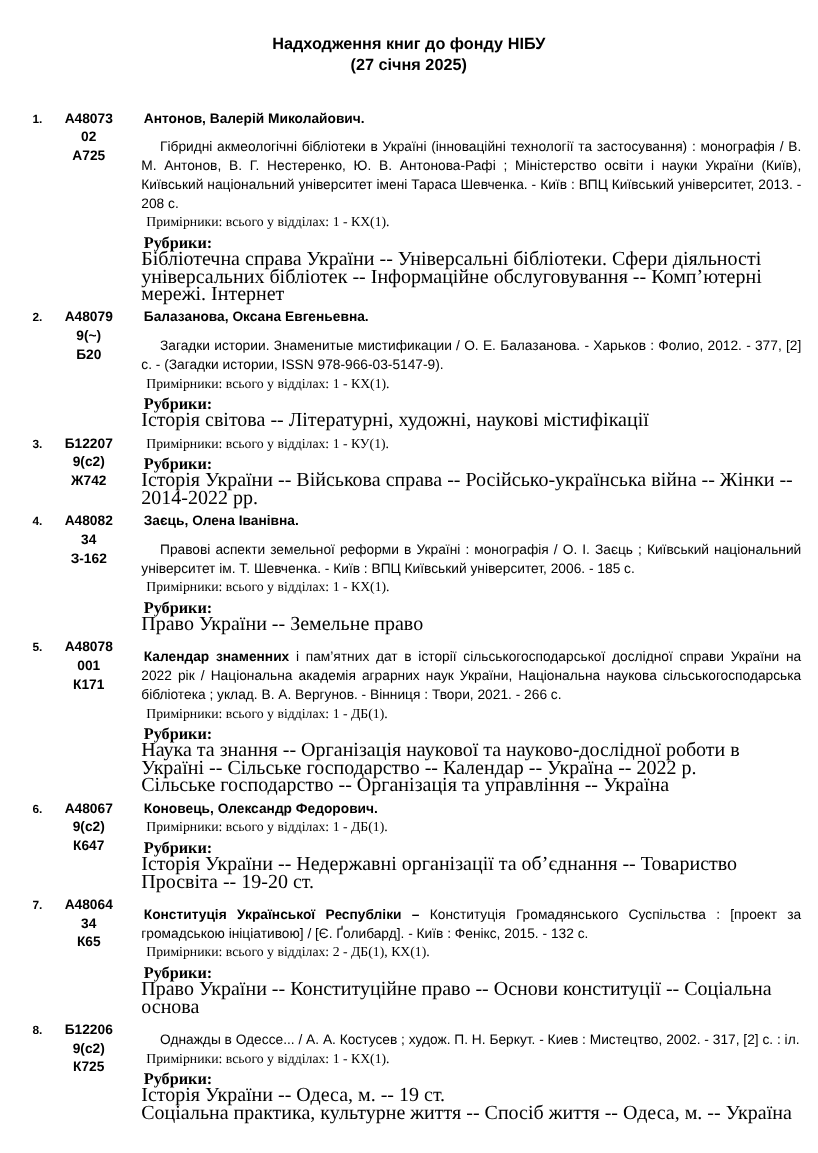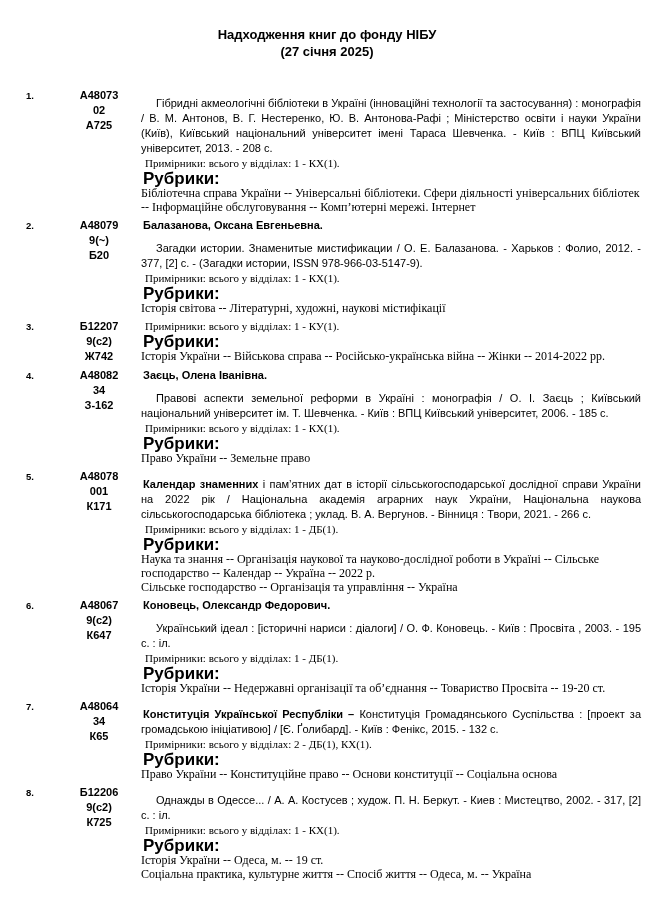--- a/index.html
+++ b/index.html
@@ -30,46 +30,45 @@
     font-weight: bold;
     line-height: 13px;
     padding-top: 1px;
   }
   .e-call {
     flex: 0 0 52px;
     text-align: center;
     font-weight: bold;
     font-size: 11px;
     line-height: 15px;
-    margin-left: 28px;
   }
   .e-body {
     flex: 1;
     margin-left: 16px;
     margin-right: 13px;
     font-size: 11px;
     line-height: 15px;
   }
 
   .e-author { font-weight: bold; padding-left: 2px; }
   .e-desc { text-align: justify; margin-top: 8px; }
   .e-desc.indented { text-indent: 15px; }
   .e-desc.lead-first { text-indent: 2px; }
   .e-desc .lead { font-weight: bold; }
   .e-copies { padding-left: 4px; font-family: Liberation Serif, serif; }
   .e-rublabel {
-    font-family: Liberation Sans, sans-serif;
-    font-weight: bold;
-    font-size: 17px;
+    font-family: Liberation Serif, serif;
+    font-weight: bold;
+    font-size: 13px;
     line-height: 15px;
     padding-left: 2px;
   }
   .e-rubric {
     font-family: "Liberation Serif", serif;
-    font-size: 12px;
+    font-size: 16px;
     line-height: 14px;
   }
 </style>
 </head>
 <body>
 
 <div class="page">
 
   <div class="doc-title">
     <div>Надходження книг до фонду НІБУ</div>
@@ -79,20 +78,21 @@
   <div class="entries">
 
     <div class="entry">
       <div class="e-num">1.</div>
       <div class="e-call">
         <div>А48073</div>
         <div>02</div>
         <div>А725</div>
       </div>
       <div class="e-body">
+        <div class="e-author">Антонов, Валерій Миколайович.</div>
         <div class="e-desc indented">Гібридні акмеологічні бібліотеки в Україні (інноваційні технології та застосування) : монографія / В. М. Антонов, В. Г. Нестеренко, Ю. В. Антонова-Рафі ; Міністерство освіти і науки України (Київ), Київський національний університет імені Тараса Шевченка. - Київ : ВПЦ Київський університет, 2013. - 208 с.</div>
         <div class="e-copies">Примірники: всього у відділах: 1 - КХ(1).</div>
         <div class="e-rublabel">Рубрики:</div>
         <div class="e-rubric">Бібліотечна справа України -- Універсальні бібліотеки. Сфери діяльності універсальних бібліотек -- Інформаційне обслуговування -- Комп’ютерні мережі. Інтернет</div>
       </div>
     </div>
 
     <div class="entry">
       <div class="e-num">2.</div>
       <div class="e-call">
@@ -159,21 +159,20 @@
 
     <div class="entry">
       <div class="e-num">6.</div>
       <div class="e-call">
         <div>А48067</div>
         <div>9(с2)</div>
         <div>К647</div>
       </div>
       <div class="e-body">
         <div class="e-author">Коновець, Олександр Федорович.</div>
-        <div class="e-desc indented">Український ідеал : [історичні нариси : діалоги] / О. Ф. Коновець. - Київ : Просвіта , 2003. - 195 с. : іл.</div>
         <div class="e-copies">Примірники: всього у відділах: 1 - ДБ(1).</div>
         <div class="e-rublabel">Рубрики:</div>
         <div class="e-rubric">Історія України -- Недержавні організації та об’єднання -- Товариство Просвіта -- 19-20 ст.</div>
       </div>
     </div>
 
     <div class="entry">
       <div class="e-num">7.</div>
       <div class="e-call">
         <div>А48064</div>

